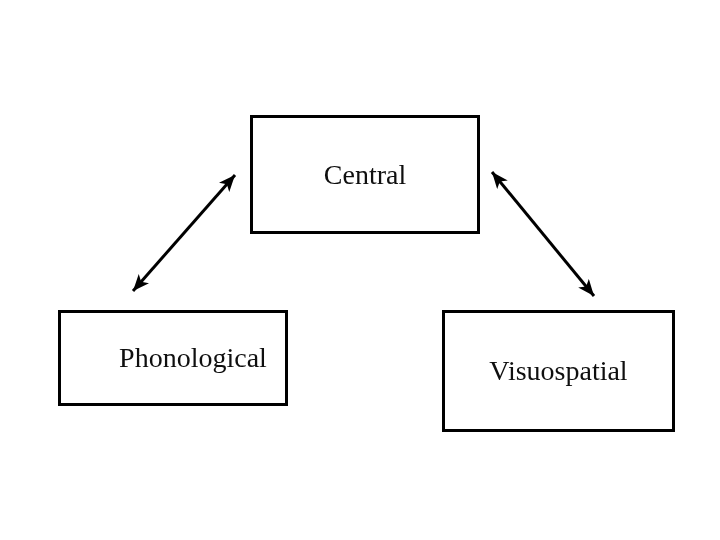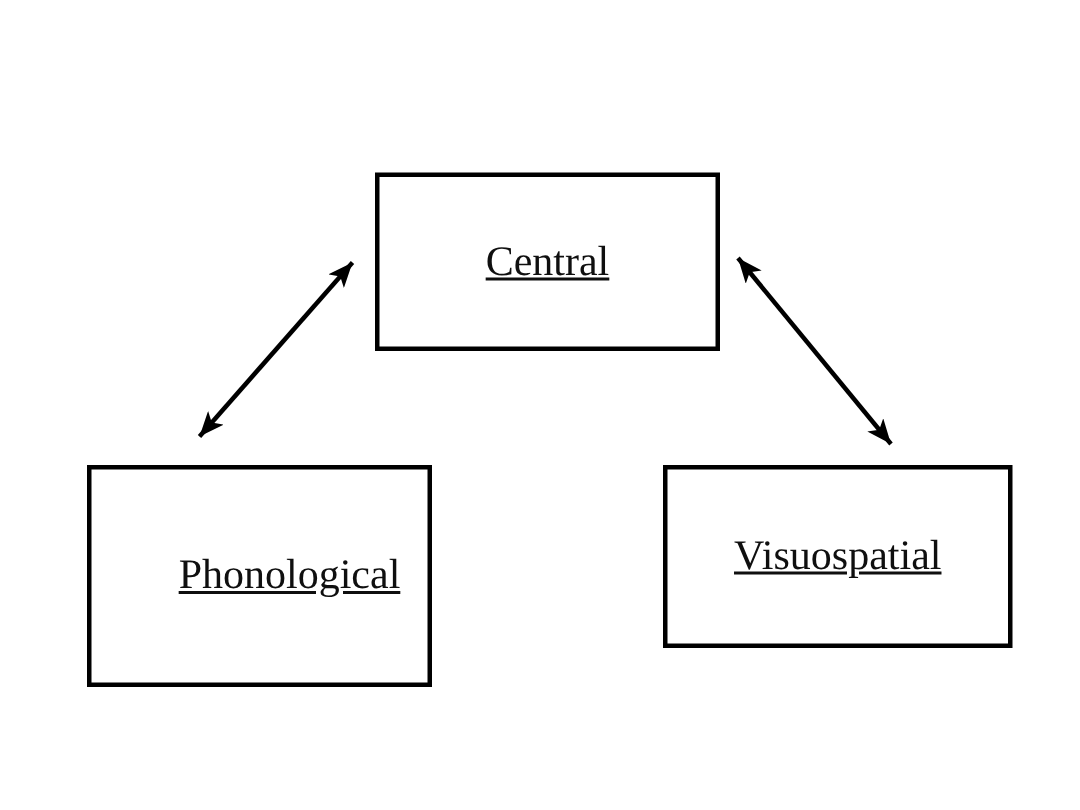--- a/index.html
+++ b/index.html
@@ -30,36 +30,35 @@
     background: #ffffff;
     display: flex;
     flex-direction: row;
     align-items: center;
     justify-content: center;
     text-align: center;
     color: #0f0f0f;
     font-size: 28px;
     line-height: 32px;
     white-space: nowrap;
-    text-decoration: underline;
   }
   .node .text-line {
     display: block;
   }
   #node-central-executive {
     left: 250px;
     top: 115px;
     width: 230px;
     height: 119px;
   }
   #node-phonological-loop {
     left: 58px;
     top: 310px;
     width: 230px;
-    height: 148px;
+    height: 96px;
     padding-left: 40px;
   }
   #node-visuospatial-sketchpad {
     left: 442px;
     top: 310px;
     width: 233px;
     height: 122px;
   }
 </style>
 </head>

